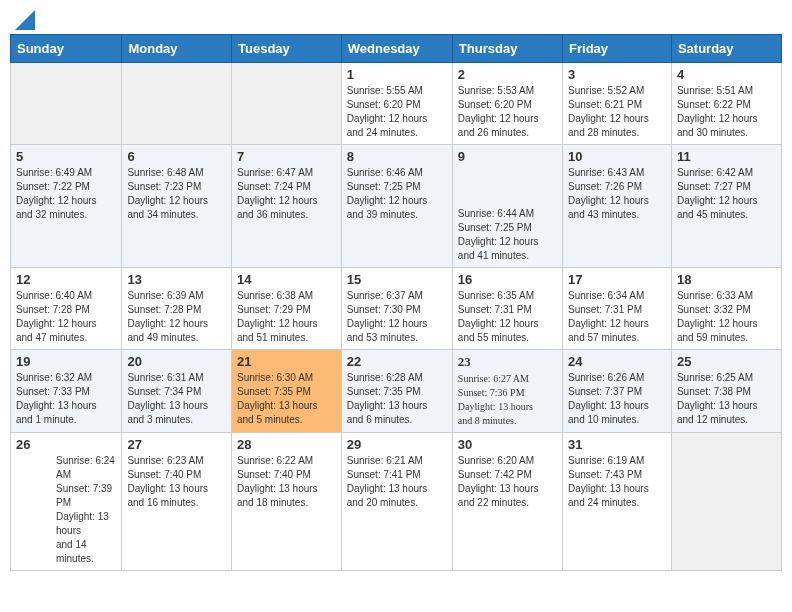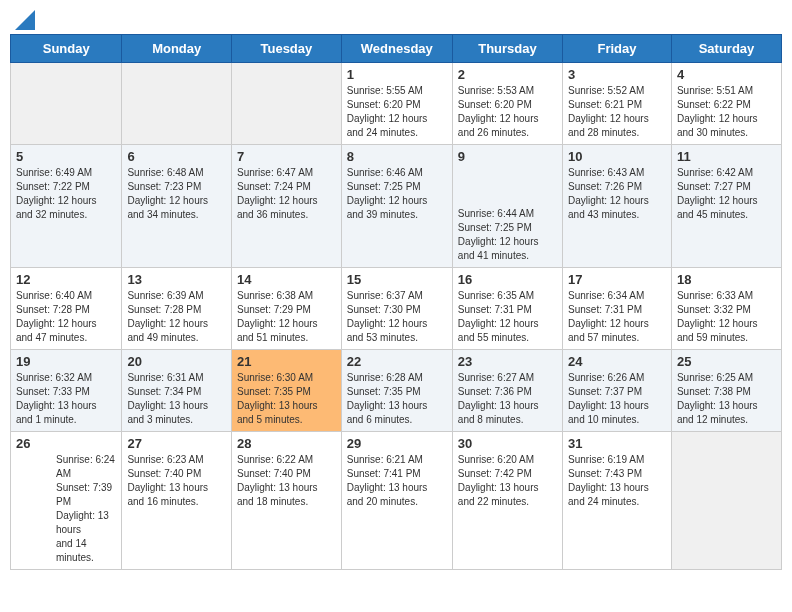--- a/index.html
+++ b/index.html
@@ -38,21 +38,21 @@
     .calendar {
       width: 100%;
       border-collapse: collapse;
       border: 1px solid #ccc;
     }
     .calendar th {
       background-color: #2a7abf;
       color: #fff;
       font-size: 13px;
       font-weight: bold;
-      text-align: center;
+      text-align: left;
       padding: 6px 6px;
       border: 1px solid #1a5a9f;
     }
     .calendar td {
       border: 1px solid #ccc;
       vertical-align: top;
       padding: 4px 5px;
       width: 113px;
       min-height: 80px;
       font-size: 10.5px;
@@ -272,21 +272,21 @@
 Daylight: 13 hours
 and 5 minutes.</div>
         </td>
         <td style="background: rgb(240, 244, 248);">
           <span class="day-num">22</span>
           <div class="day-info" style="white-space: pre-line;">Sunrise: 6:28 AM
 Sunset: 7:35 PM
 Daylight: 13 hours
 and 6 minutes.</div>
         </td>
-        <td style="background: rgb(240, 244, 248);">
+        <td style="background: rgb(240, 244, 248); font-family: Liberation Serif, serif;">
           <span class="day-num">23</span>
           <div class="day-info" style="white-space: pre-line;">Sunrise: 6:27 AM
 Sunset: 7:36 PM
 Daylight: 13 hours
 and 8 minutes.</div>
         </td>
         <td style="background: rgb(240, 244, 248);">
           <span class="day-num">24</span>
           <div class="day-info" style="white-space: pre-line;">Sunrise: 6:26 AM
 Sunset: 7:37 PM

